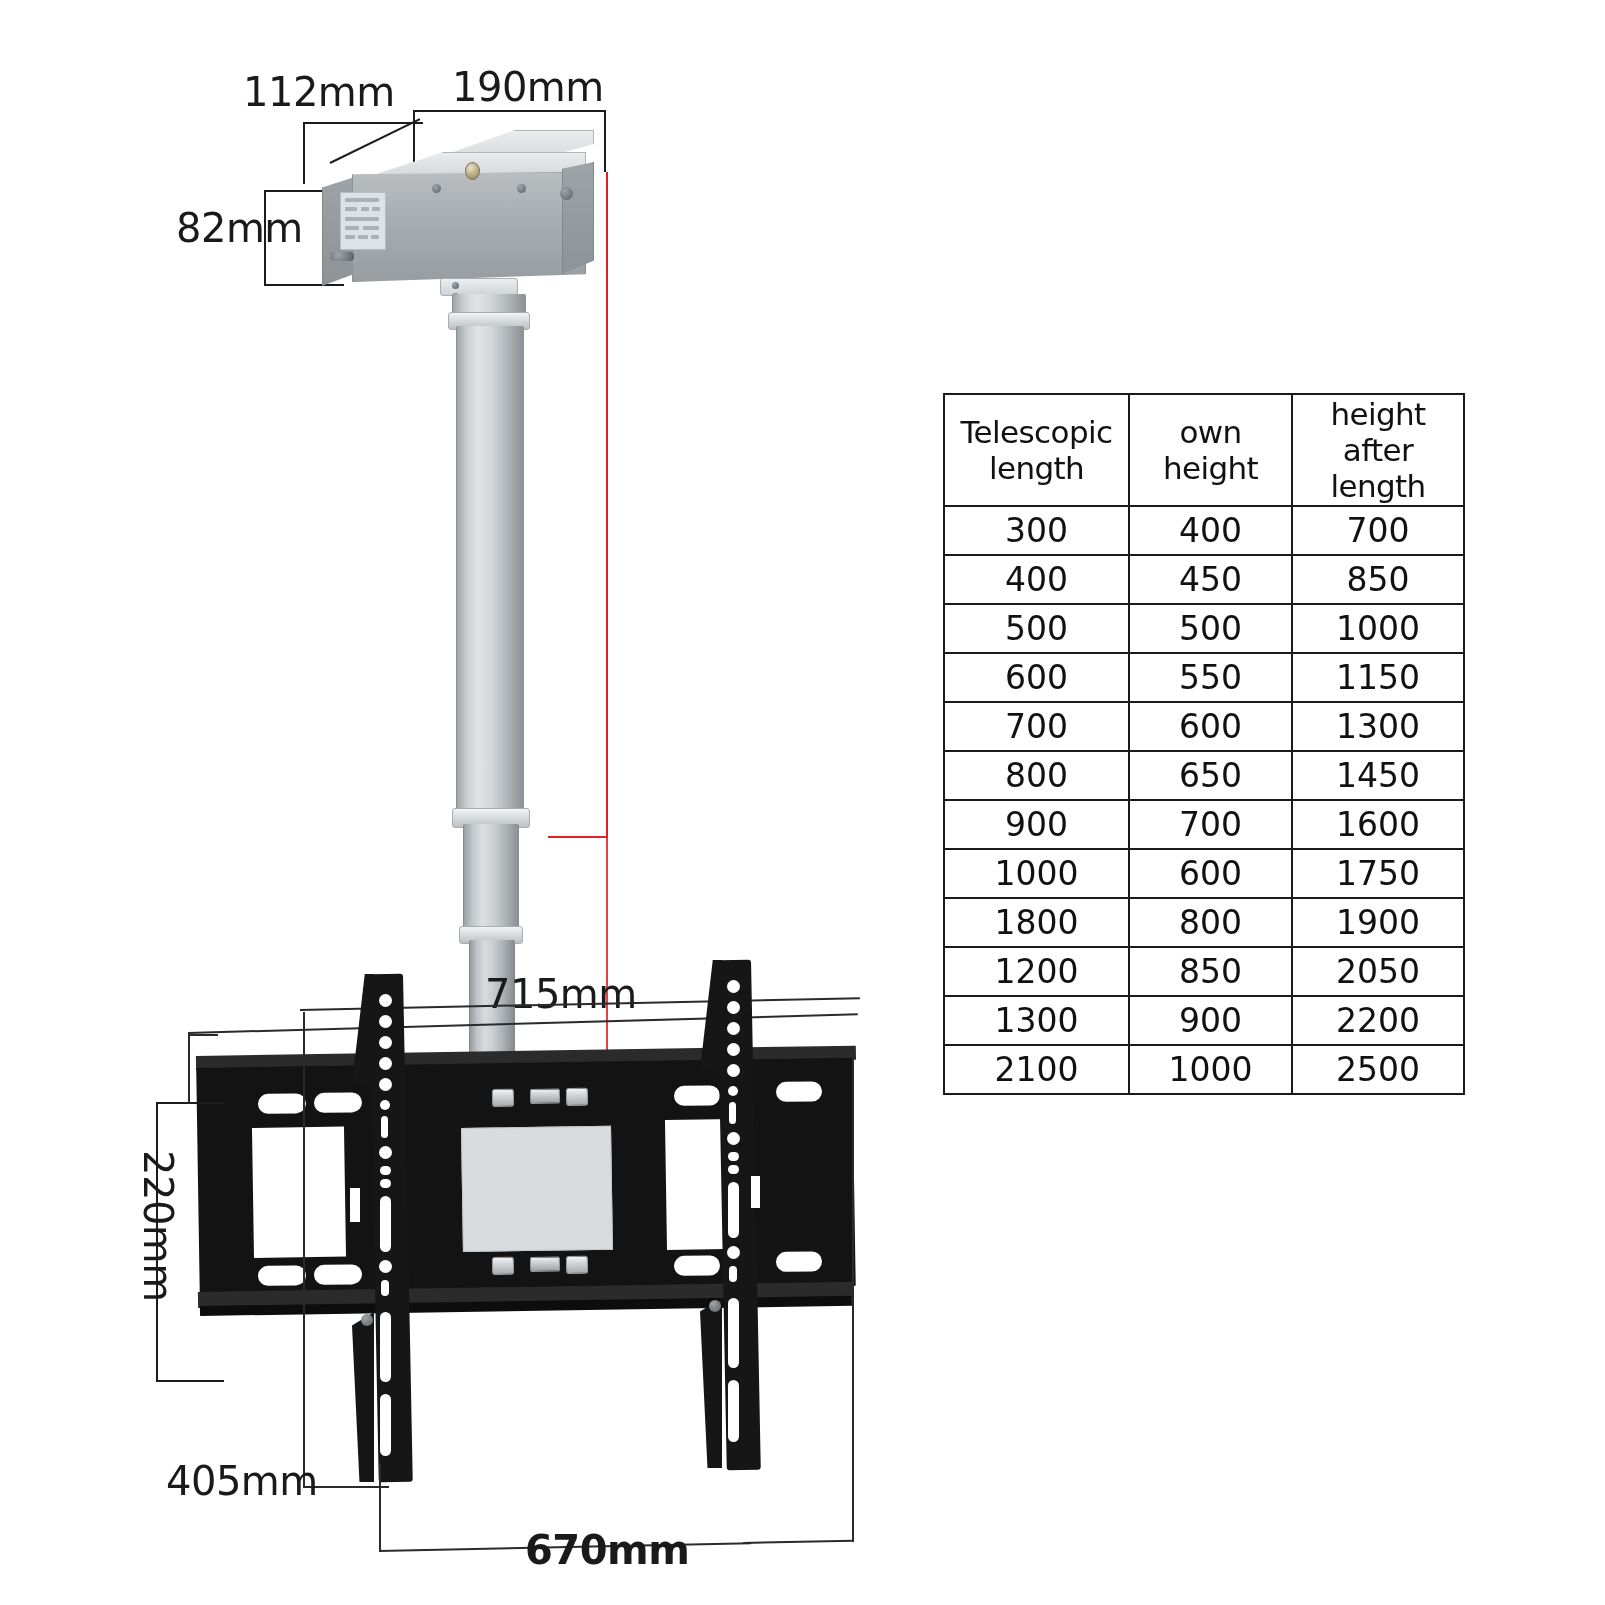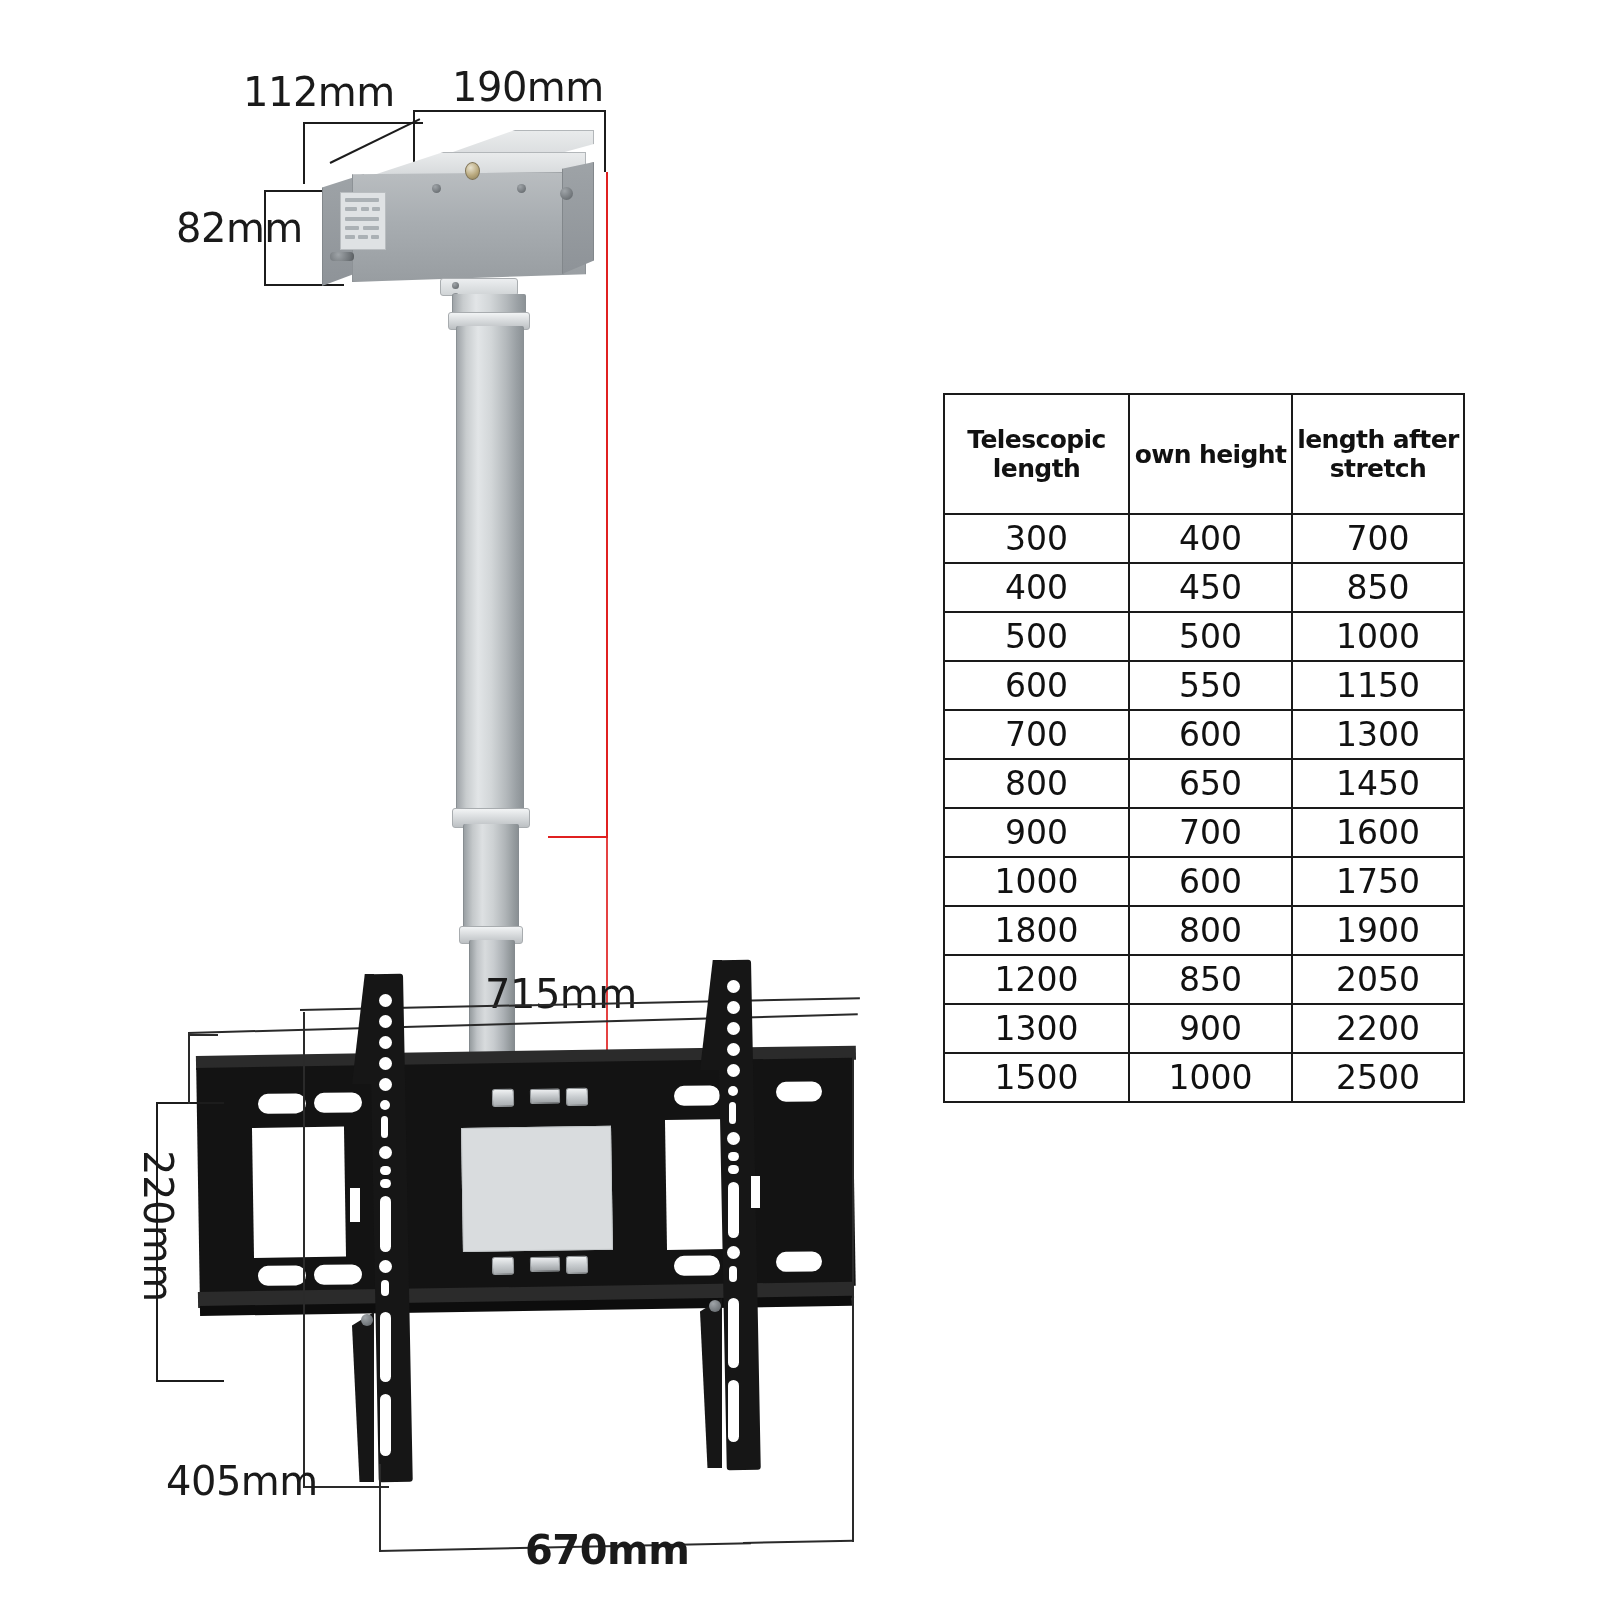--- a/index.html
+++ b/index.html
@@ -181,24 +181,24 @@
     background: #ffffff;
   }
   #spec-table th, #spec-table td {
     border: 2px solid #1a1a1a;
     text-align: center;
     color: #111111;
     font-family: "DejaVu Sans", "Liberation Sans", sans-serif;
   }
   #spec-table th {
     height: 84px;
-    font-size: 25px;
-    font-weight: 700;
+    font-size: 31px;
+    font-weight: 400;
     letter-spacing: -0.6px;
-    padding: 17px 2px;
+    padding: 1px 2px;
     vertical-align: middle;
   }
   #spec-table td {
     height: 45px;
     font-size: 33px;
     font-weight: 400;
     vertical-align: middle;
   }
   .col-a { width: 185px; }
   .col-b { width: 163px; }
@@ -377,21 +377,21 @@
   <table id="spec-table" style="left:943px; top:381px; width:520px;">
     <colgroup>
       <col class="col-a">
         <col class="col-b">
         <col class="col-c">
     </colgroup>
     <thead>
       <tr>
         <th>Telescopic length</th>
         <th>own height</th>
-        <th>length after stretch</th>
+        <th>height after length</th>
       </tr>
     </thead>
     <tbody id="spec-table-body">
         <tr>
           <td>300</td>
           <td>400</td>
           <td>700</td>
         </tr>
         <tr>
           <td>400</td>
@@ -437,20 +437,20 @@
           <td>1200</td>
           <td>850</td>
           <td>2050</td>
         </tr>
         <tr>
           <td>1300</td>
           <td>900</td>
           <td>2200</td>
         </tr>
         <tr>
-          <td>1500</td>
+          <td>2100</td>
           <td>1000</td>
           <td>2500</td>
         </tr>
       </tbody>
   </table>
 
 </div>
 
 </body></html>

